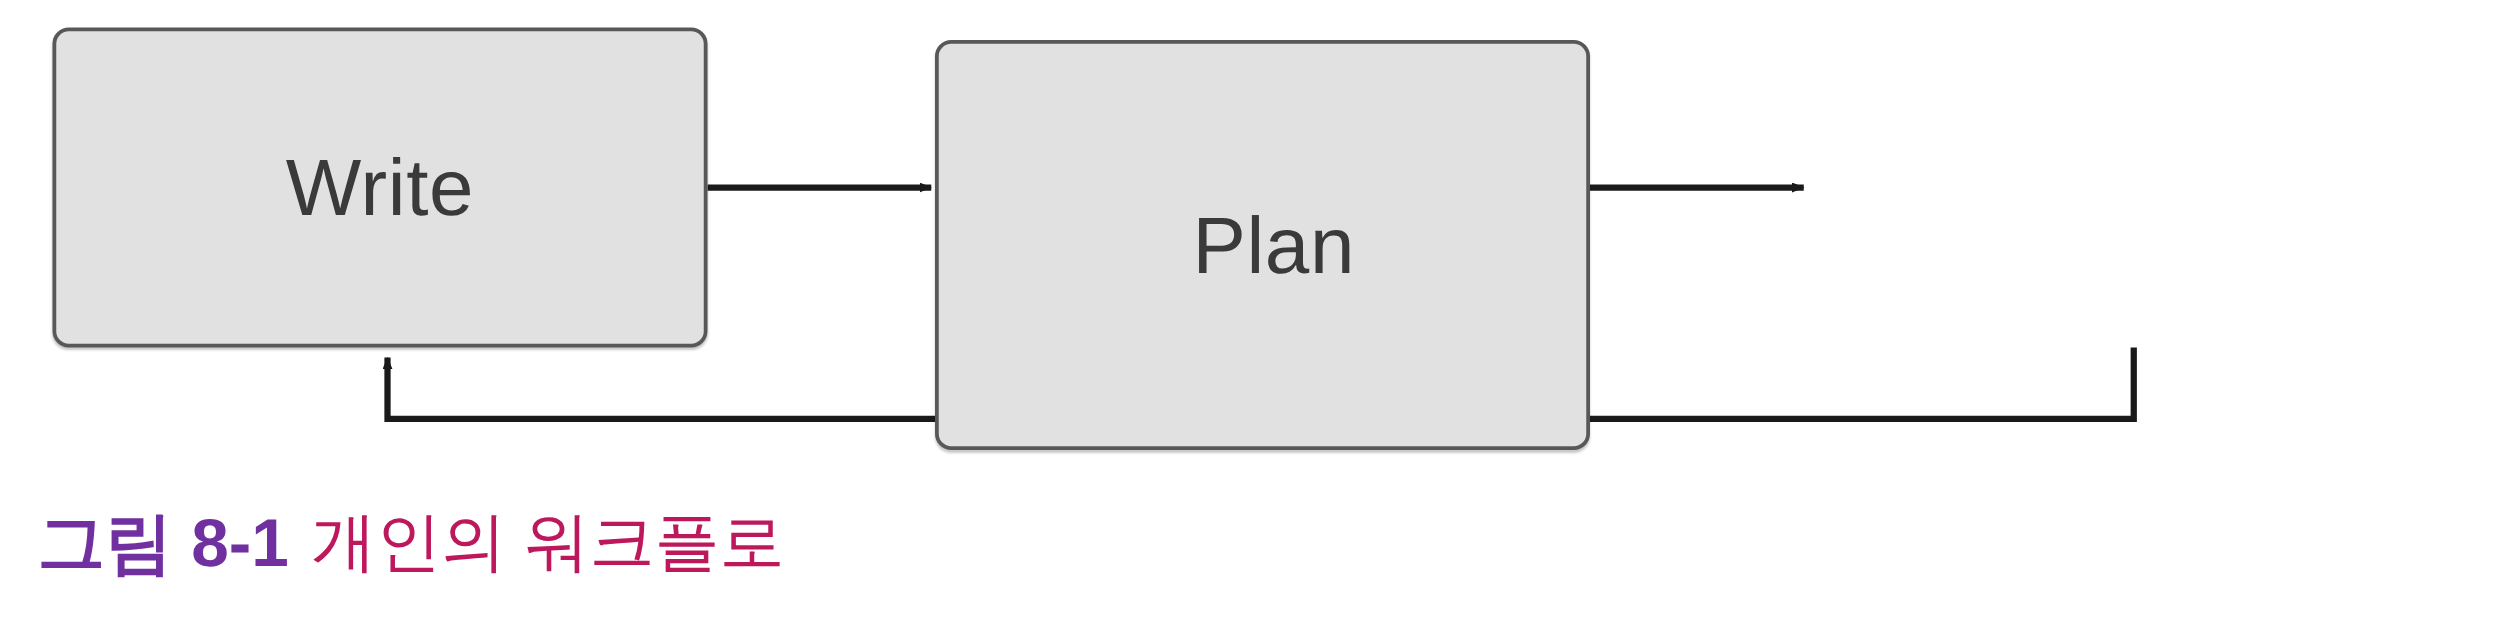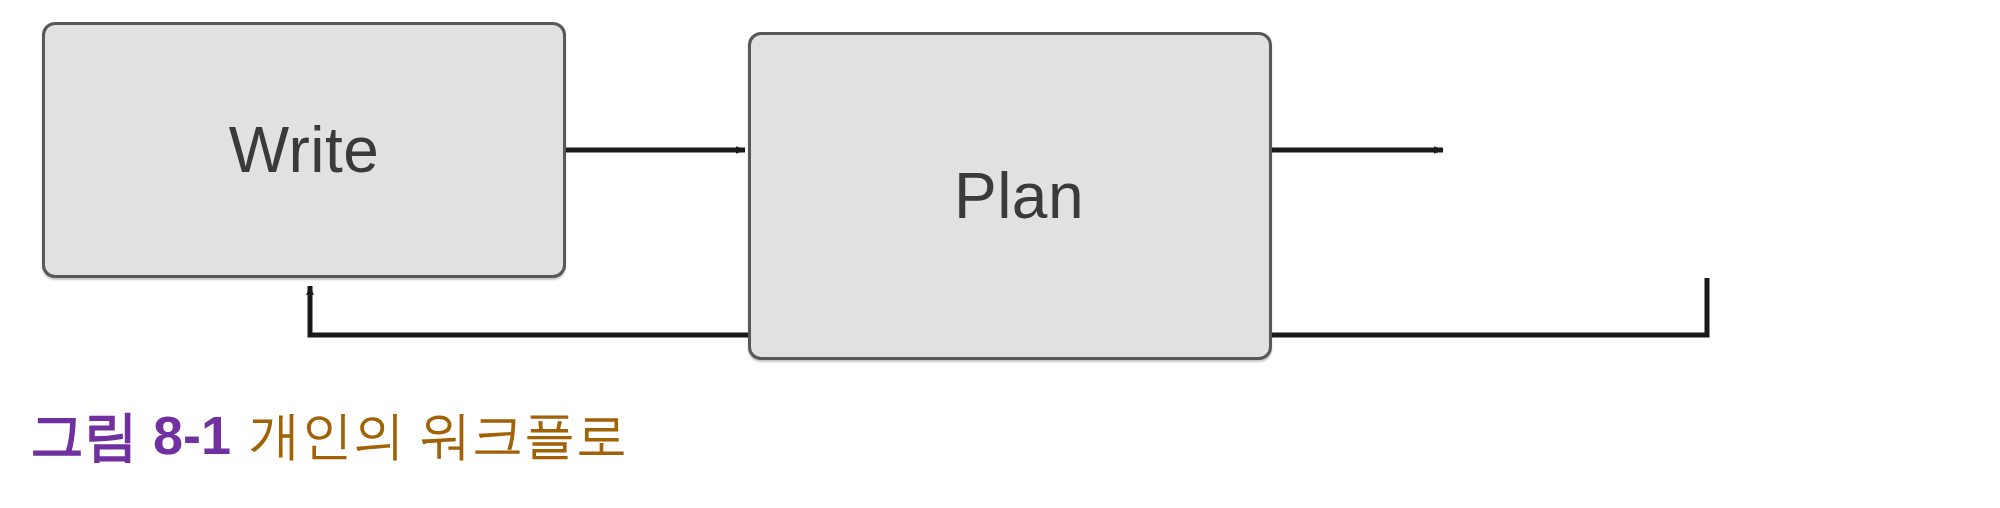--- a/index.html
+++ b/index.html
@@ -58,36 +58,36 @@
   #node-write { left: 42px;   top: 22px; width: 524px; height: 256px; }
   #node-plan  { left: 748px;  top: 32px; width: 524px; height: 328px; padding-left: 18px; }
   #node-apply { left: 1446px; top: 22px; width: 524px; height: 256px; }
 
   
   .caption {
     position: absolute;
     left: 30px;
     top: 404px;
     display: flex;
-    align-items: flex-end;
+    align-items: center;
     gap: 18px;
     white-space: nowrap;
   }
   .caption-number {
     font-family: "Liberation Sans", "DejaVu Sans", sans-serif;
     font-size: 54px;
     font-weight: 700;
     color: #7030a0;
     line-height: 1.15;
   }
   .caption-text {
     font-family: "Liberation Sans", "DejaVu Sans", sans-serif;
     font-size: 52px;
     font-weight: 400;
-    color: #a16207;
+    color: #be185d;
     line-height: 1.15;
   }
 </style>
 </head>
 <body>
 
 <div id="figure-root">
 
   <div class="diagram-canvas">
     <svg width="2000" height="360" viewBox="0 0 2000 360" xmlns="http://www.w3.org/2000/svg">

